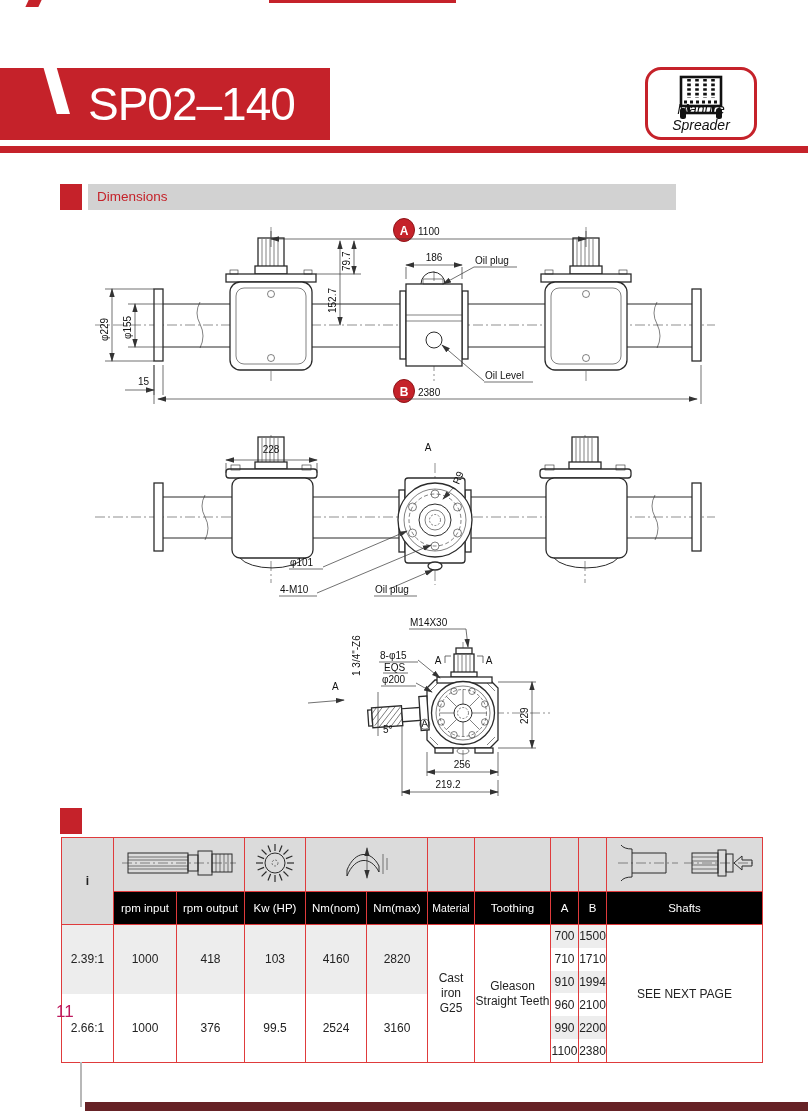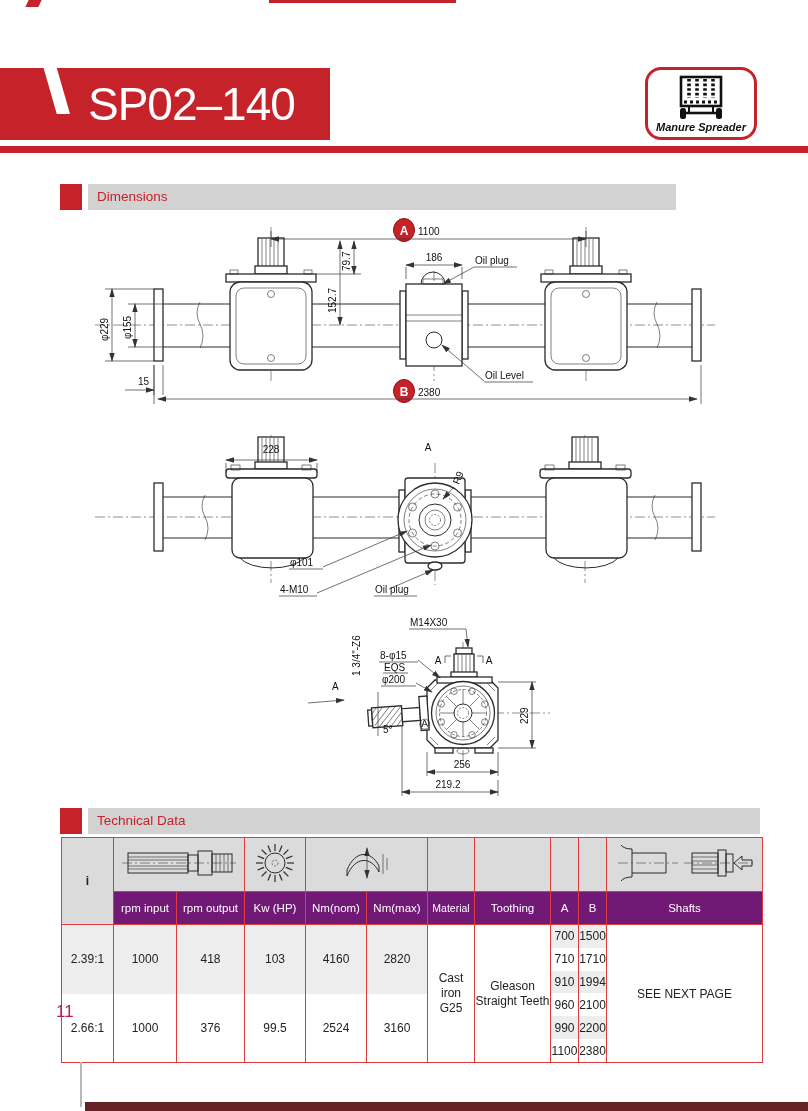--- a/index.html
+++ b/index.html
@@ -13,21 +13,21 @@
 
   
   .header-box{left:0;top:68px;width:330px;height:72px;background:#c5222a;}
   .logo-slash{left:40px;top:68px;width:30px;height:46px;background:#fff;
               clip-path:polygon(12% 0,56% 0,100% 100%,56% 100%);}
   .page-title{left:88px;top:68px;height:72px;line-height:72px;color:#fff;
               font-size:46px;letter-spacing:-1px;white-space:nowrap;}
   .header-rule{left:0;top:146px;width:808px;height:7px;background:#c5222a;}
   .badge{left:645px;top:67px;width:106px;height:67px;border:3.5px solid #c5222a;
          border-radius:16px;background:#fff;text-align:center;}
-  .badge-label{position:absolute;left:0;right:0;bottom:4px;font-size:11px;font-style:italic;color:#111;font-weight:bold;}
+  .badge-label{position:absolute;left:0;right:0;bottom:4px;font-size:14px;font-style:italic;color:#111;}
 
   
   .sec-square{width:22px;height:26px;background:#c5222a;}
   .sec-bar{height:26px;background:#d2d2d2;color:#c5222a;font-size:13.5px;
            line-height:26px;padding-left:9px;box-sizing:border-box;}
 
   
   svg text{font-family:"Liberation Sans",sans-serif;font-size:10px;fill:#111;}
   .ln{stroke:#2b2b2b;stroke-width:1;fill:none;}
   .lt{stroke:#2b2b2b;stroke-width:1.3;fill:#fff;}
@@ -37,21 +37,21 @@
   .badge-ell{fill:#c5222a;stroke:#8e1418;stroke-width:1;}
   .badge-txt{fill:#fff;font-weight:bold;font-size:12px;text-anchor:middle;}
 
   
   table.tech{position:absolute;left:61px;top:837px;width:701px;border-collapse:collapse;
              table-layout:fixed;}
   table.tech td{border:1.5px solid #df3b3c;padding:0;text-align:center;vertical-align:middle;
                 font-size:12px;color:#222;overflow:hidden;}
   tr.icons td{height:53px;background:#dbdbdb;}
   td.i-cell{background:#d8d8d8;font-size:46px;font-weight:bold;color:#111;}
-  tr.labels td{height:32px;background:#701a75;color:#fff;font-size:11.5px;font-weight:normal;}
+  tr.labels td{height:32px;background:#000000;color:#fff;font-size:11.5px;font-weight:normal;}
   tr.bodyr td{height:137px;background:#fff;}
   .stack{display:flex;flex-direction:column;height:137px;}
   .stack>div{flex:1;display:flex;align-items:center;justify-content:center;}
   .shade{background:#ededed;}
   .two-line{font-size:11px;line-height:1.25;}
   .mat{font-size:10.5px;line-height:1.25;}
   .shafts-note{font-size:12px;}
 
   
   .page-num{left:56px;top:1002px;font-size:17px;color:#be185d;}
@@ -330,21 +330,20 @@
     <path class="dim" d="M177 152 V176 M248 152 V176"></path>
     <path class="dim" d="M177 172 H248" marker-start="url(#d3s)" marker-end="url(#d3e)"></path>
     <text x="212" y="168" text-anchor="middle">256</text>
 
     <path class="dim" d="M152 126 V196 M248 180 V196"></path>
     <path class="dim" d="M152 192 H248" marker-start="url(#d3s)" marker-end="url(#d3e)"></path>
     <text x="198" y="188" text-anchor="middle">219.2</text>
   </svg>
 
   <div class="abs sec-square" style="left:60px;top:808px;"></div>
-  <div class="abs sec-bar" style="left:88px;top:808px;width:672px;">Technical Data</div>
 
   <table class="tech">
     <colgroup>
       <col style="width:52px">
         <col style="width:63px">
         <col style="width:68px">
         <col style="width:61px">
       <col style="width:61px">
         <col style="width:61px">
         <col style="width:47px">

